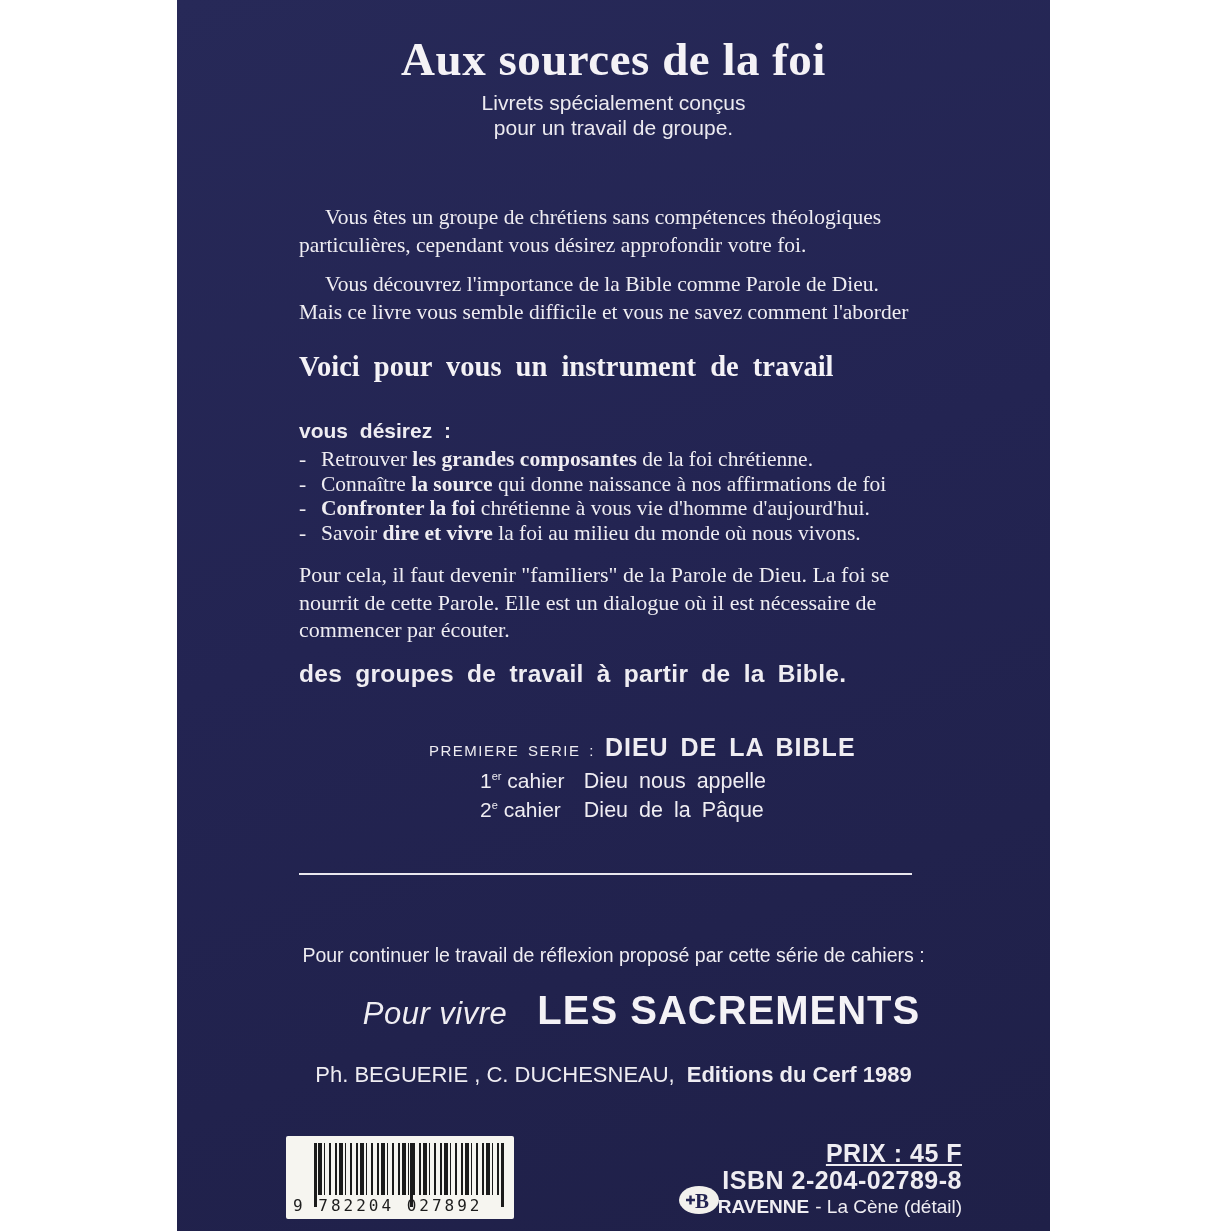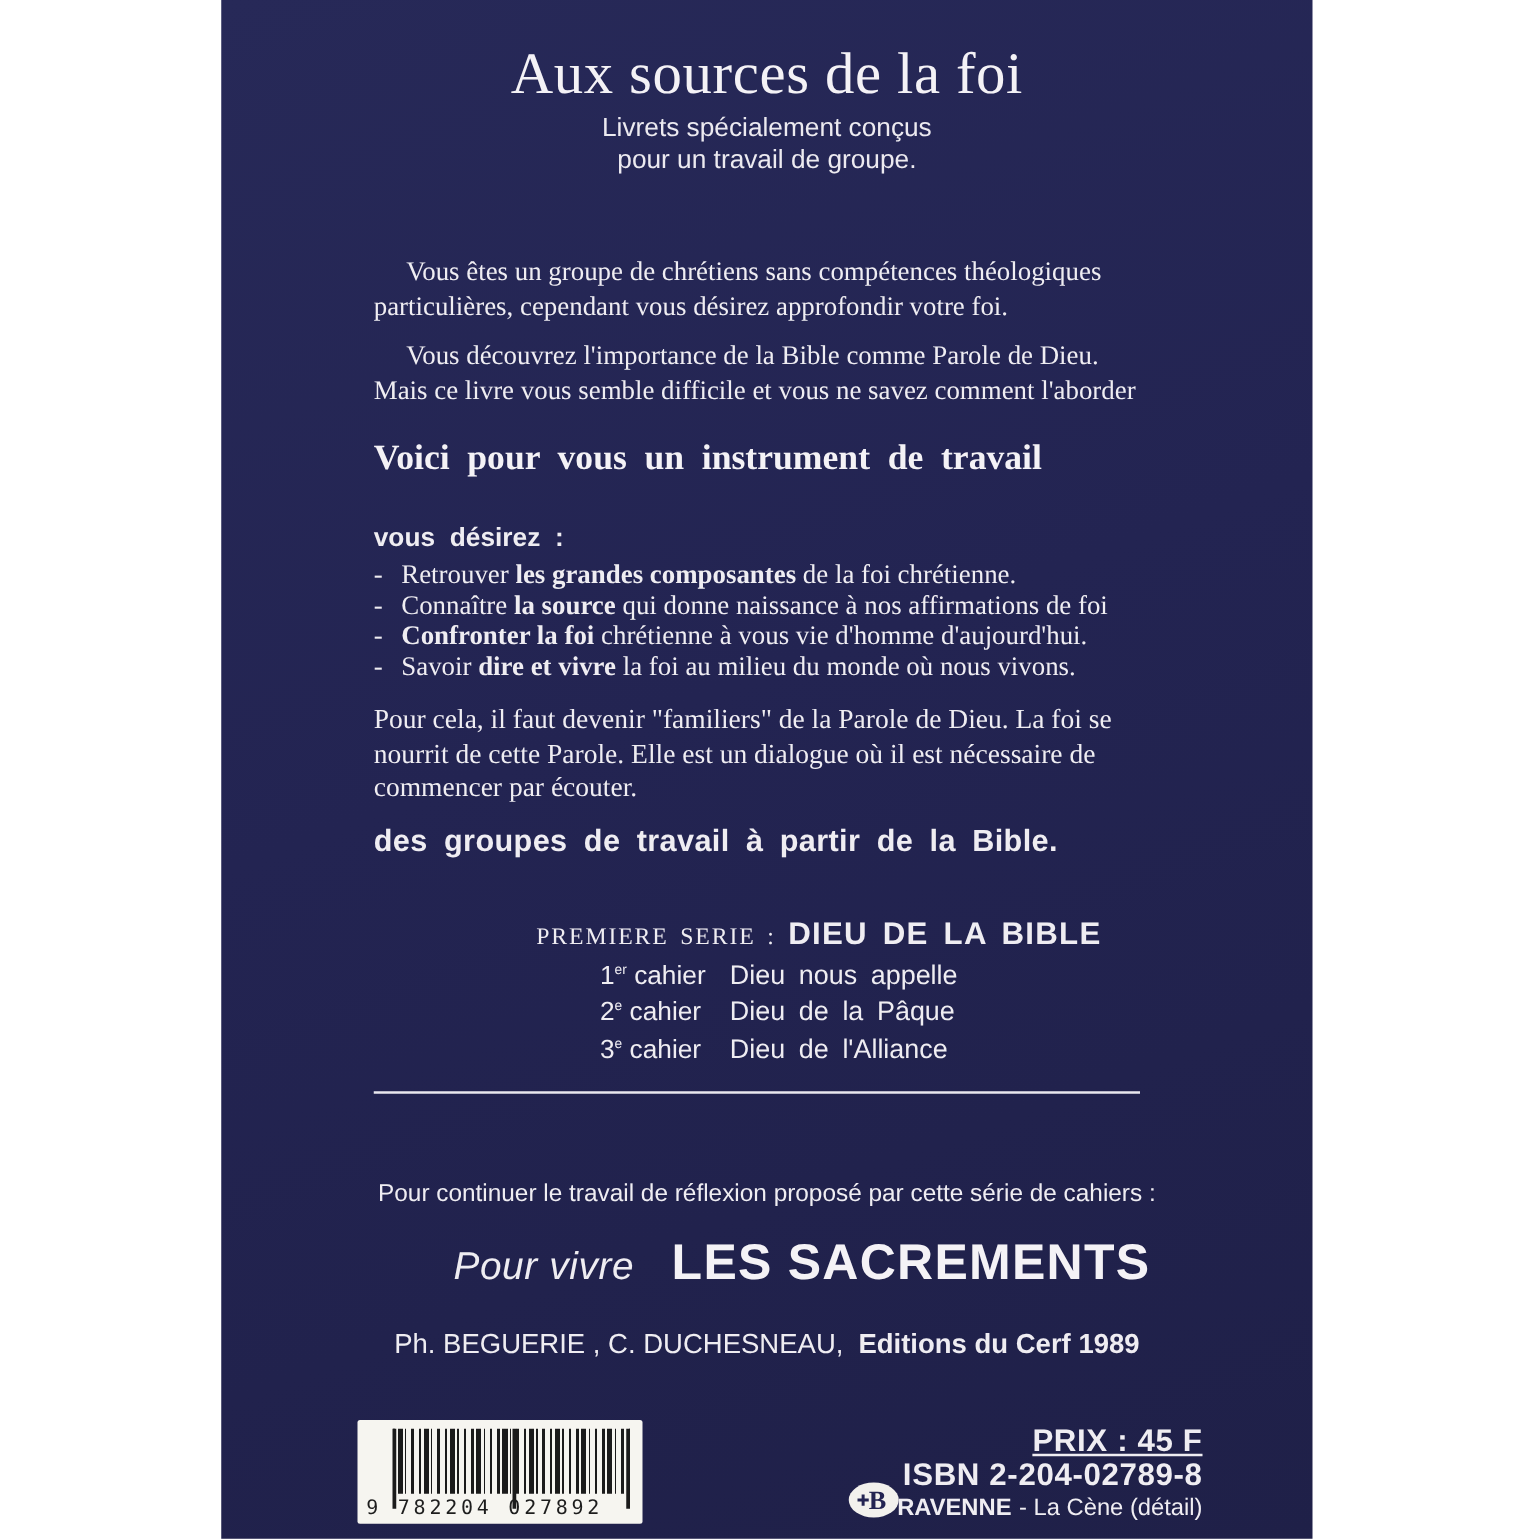--- a/index.html
+++ b/index.html
@@ -9,21 +9,21 @@
   }
   .page{position:relative;width:1231px;height:1231px;background:#ffffff;}
   .cover{
     position:absolute;left:177px;top:0;width:873px;height:1231px;
     background:linear-gradient(160deg,#272958 0%,#232452 45%,#1f2048 100%);
     color:#efedf2;overflow:hidden;
   }
 
   .title{
     position:absolute;top:32px;left:0;width:100%;text-align:center;
-    font-family:"Liberation Serif",serif;font-weight:normal;font-size:47px;
+    font-family:"Liberation Serif",serif;font-weight:bold;font-size:47px;
     letter-spacing:.5px;color:#f4f2f6;
   }
   .subtitle{
     position:absolute;top:90px;left:0;width:100%;text-align:center;
     font-size:21px;line-height:25px;color:#eceaf0;
   }
 
   .intro{position:absolute;top:203px;left:122px;width:640px;
     font-family:"Liberation Serif",serif;font-size:21.5px;line-height:28px;}
   .intro .ln{white-space:nowrap;}
@@ -51,21 +51,21 @@
   .pourcela{position:absolute;top:561px;left:122px;
     font-family:"Liberation Serif",serif;font-size:22px;line-height:27.5px;}
   .pourcela .ln{white-space:nowrap;}
 
   .groupes{
     position:absolute;top:660px;left:122px;white-space:nowrap;
     font-weight:bold;font-size:24.5px;word-spacing:6px;letter-spacing:.3px;
   }
 
   .serie-line{position:absolute;top:733px;left:252px;white-space:nowrap;}
-  .serie-label{font-size:19px;letter-spacing:1.5px;word-spacing:3px;font-family:Liberation Serif, serif;}
+  .serie-label{font-size:15px;letter-spacing:1.5px;word-spacing:3px;}
   .serie-title{font-size:25px;font-weight:bold;letter-spacing:1px;word-spacing:4px;margin-left:10px;}
 
   .cahiers{position:absolute;top:764px;left:303px;font-size:21px;line-height:24.4px;}
   .cahier-row{white-space:nowrap;}
   .cahier-label{display:inline-block;width:98px;}
   .cahier-label sup{font-size:11px;}
   .cahier-title{font-weight:normal;font-size:21.5px;word-spacing:5px;}
 
   .divider{position:absolute;top:873px;left:122px;width:613px;height:2px;background:#e9e7ee;}
 
@@ -160,24 +160,20 @@
 
     <div class="cahiers">
       <div class="cahier-row">
         <span class="cahier-label"><span>1</span><sup>er</sup><span> cahier</span></span>
         <span class="cahier-title">Dieu nous appelle</span>
       </div>
       <div class="cahier-row">
         <span class="cahier-label"><span>2</span><sup>e</sup><span> cahier</span></span>
         <span class="cahier-title">Dieu de la Pâque</span>
       </div>
-      <div class="cahier-row">
-        <span class="cahier-label"><span>3</span><sup>e</sup><span> cahier</span></span>
-        <span class="cahier-title">Dieu de l'Alliance</span>
-      </div>
     </div>
 
     <div class="divider"></div>
 
     <div class="continuer">Pour continuer le travail de réflexion proposé par cette série de cahiers :</div>
 
     <div class="vivre">
       <span class="pour-vivre">Pour vivre</span>
       <span class="sacrements">LES SACREMENTS</span>
     </div>

